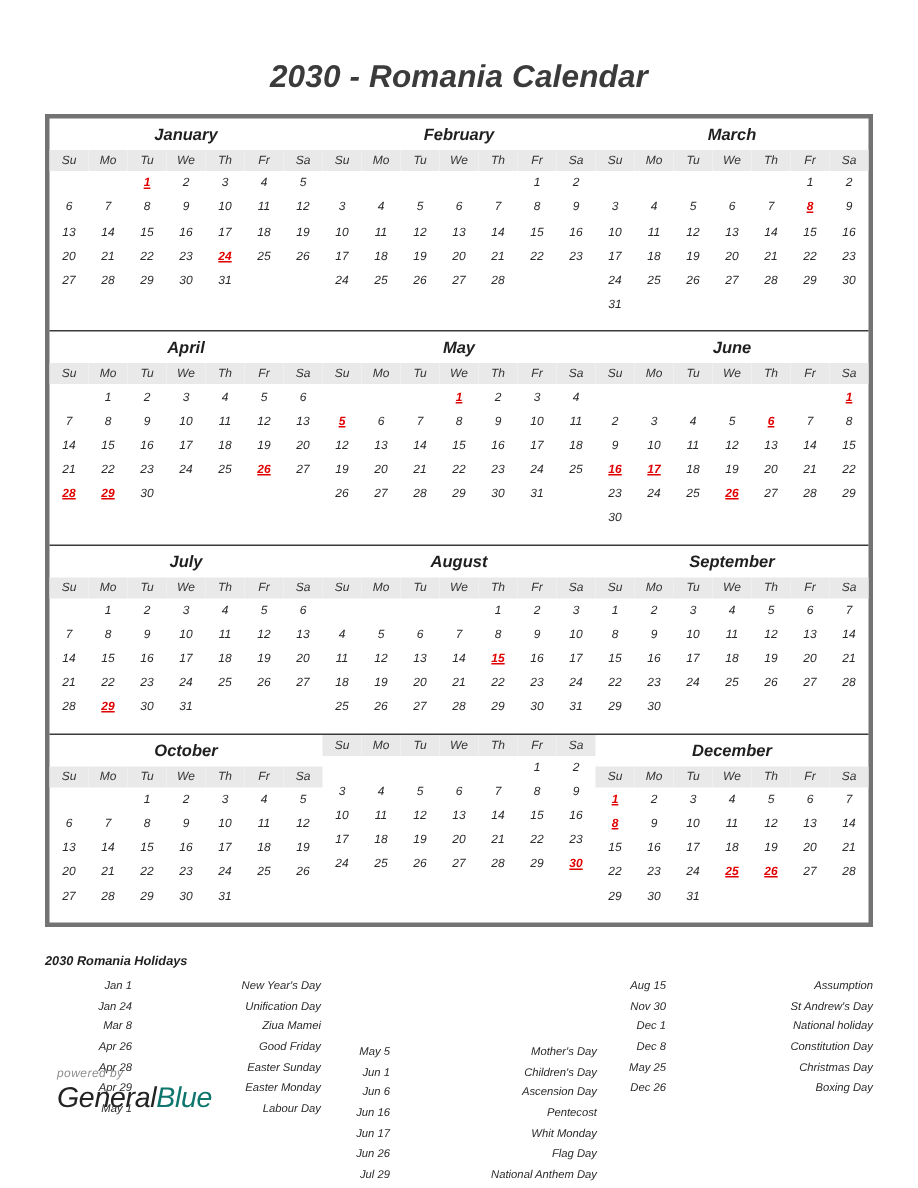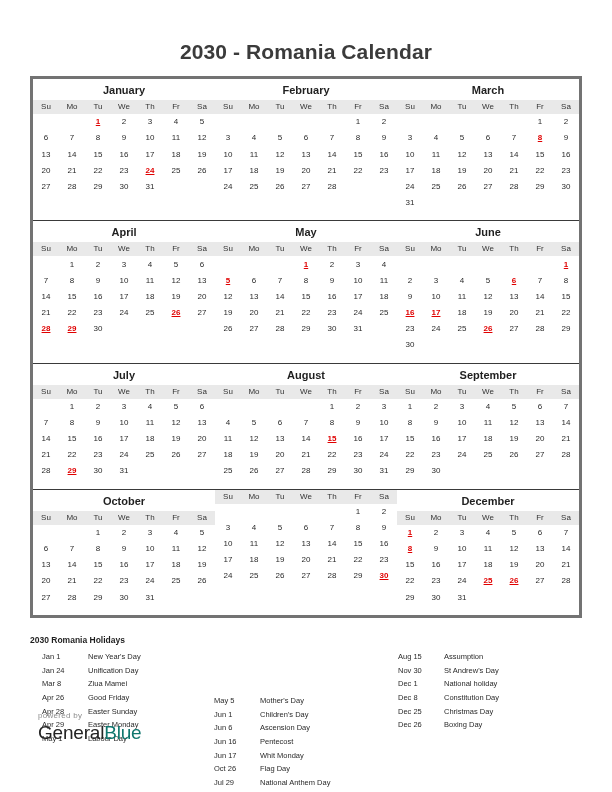--- a/index.html
+++ b/index.html
@@ -14,20 +14,21 @@
     font-family: "Liberation Sans", sans-serif;
     color: #222222;
     position: relative;
     overflow: hidden;
   }
   .page {
     width: 612px;
     height: 792px;
     position: relative;
     box-sizing: border-box;
+    font-style: italic;
   }
 
   
   .title {
     text-align: center;
     font-size: 21px;
     font-weight: bold;
     color: #3b3b3b;
     letter-spacing: 0.1px;
     padding-top: 40px;
@@ -106,20 +107,21 @@
     color: #1f1f1f;
     margin-bottom: 8px;
     line-height: 1.1;
   }
   .holiday-columns {
     display: flex;
   }
   .holiday-col {
     flex: 1 1 33.3333%;
     box-sizing: border-box;
+    text-align: right;
   }
   .holiday-col.col-1 { padding-left: 12px; }
   .holiday-col.col-2 { padding-left: 0px; margin-top: 44px; }
   .holiday-col.col-3 { padding-left: 0px; }
   .holiday-item {
     display: flex;
     font-size: 7.5px;
     color: #2a2a2a;
     line-height: 1.1;
     margin-bottom: 5.4px;
@@ -1004,21 +1006,21 @@
           </div>
           <div class="holiday-item">
             <span class="holiday-date">Jun 16</span>
             <span class="holiday-name">Pentecost</span>
           </div>
           <div class="holiday-item">
             <span class="holiday-date">Jun 17</span>
             <span class="holiday-name">Whit Monday</span>
           </div>
           <div class="holiday-item">
-            <span class="holiday-date">Oct 26</span>
+            <span class="holiday-date">Jun 26</span>
             <span class="holiday-name">Flag Day</span>
           </div>
           <div class="holiday-item">
             <span class="holiday-date">Jul 29</span>
             <span class="holiday-name">National Anthem Day</span>
           </div>
         </div>
         <div class="holiday-col col-3">
           <div class="holiday-item">
             <span class="holiday-date">Aug 15</span>
@@ -1030,21 +1032,21 @@
           </div>
           <div class="holiday-item">
             <span class="holiday-date">Dec 1</span>
             <span class="holiday-name">National holiday</span>
           </div>
           <div class="holiday-item">
             <span class="holiday-date">Dec 8</span>
             <span class="holiday-name">Constitution Day</span>
           </div>
           <div class="holiday-item">
-            <span class="holiday-date">Dec 25</span>
+            <span class="holiday-date">May 25</span>
             <span class="holiday-name">Christmas Day</span>
           </div>
           <div class="holiday-item">
             <span class="holiday-date">Dec 26</span>
             <span class="holiday-name">Boxing Day</span>
           </div>
         </div>
       </div>
   </div>
 

